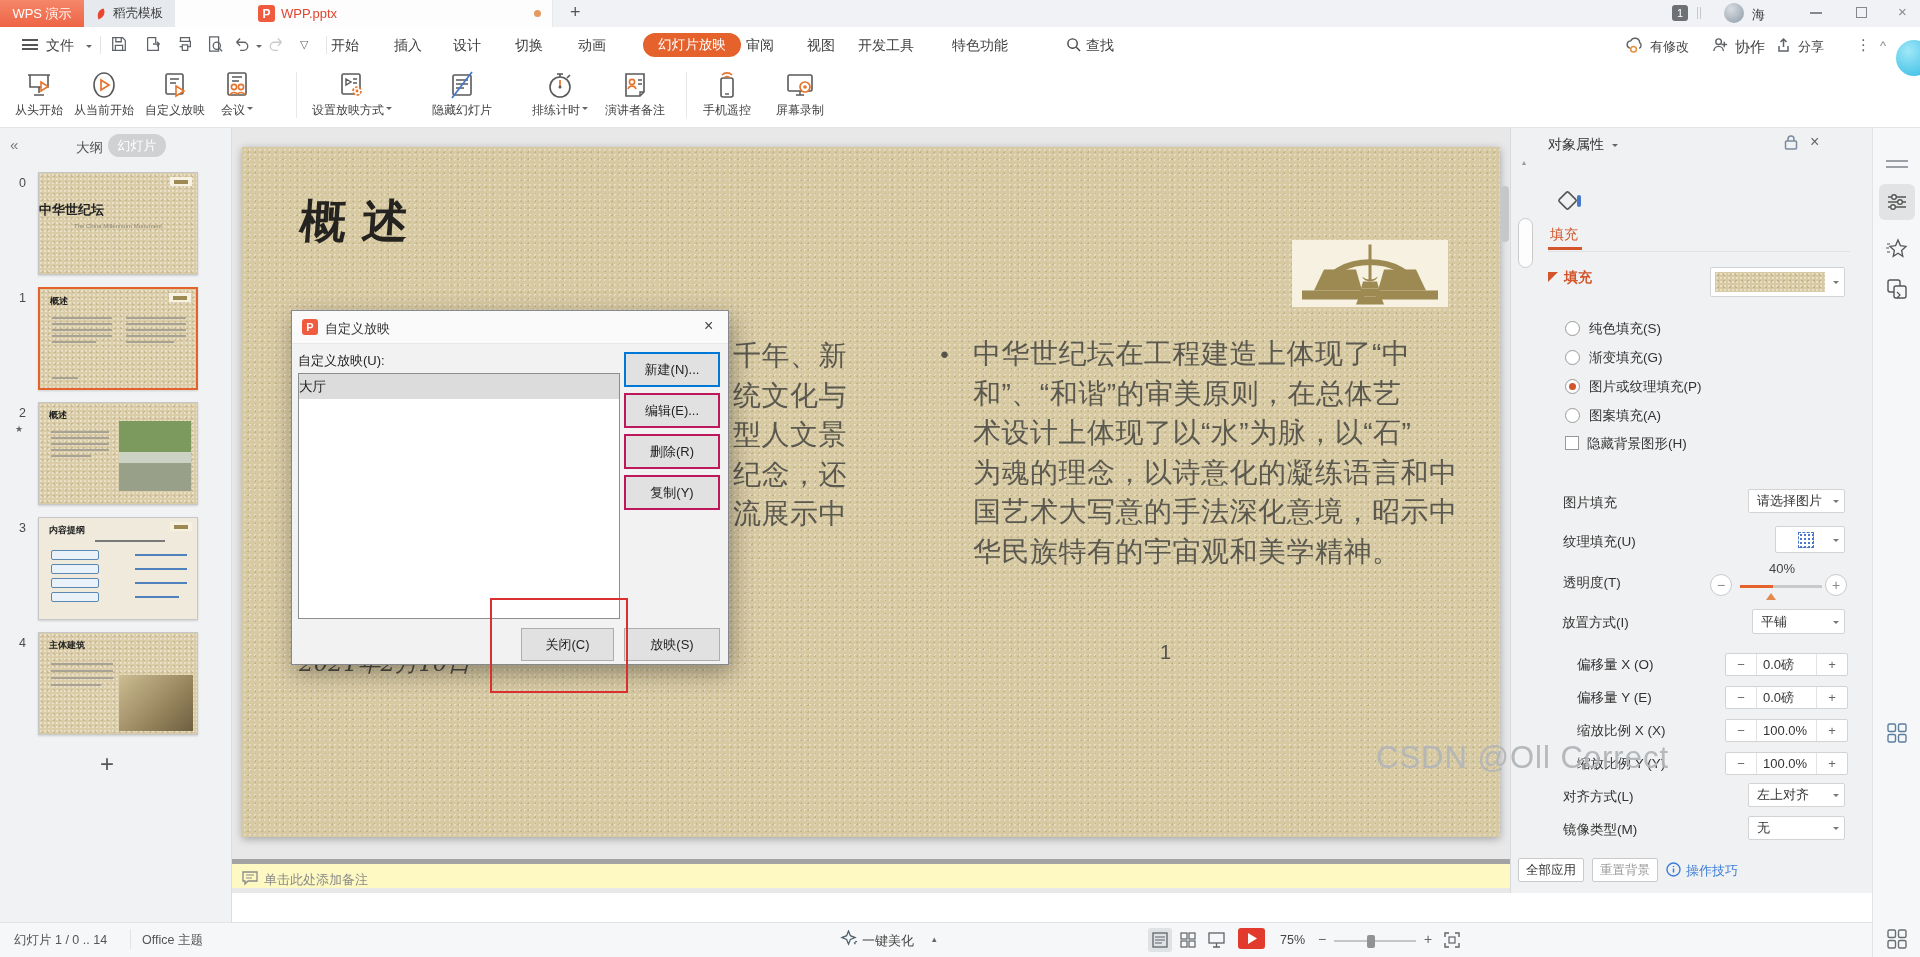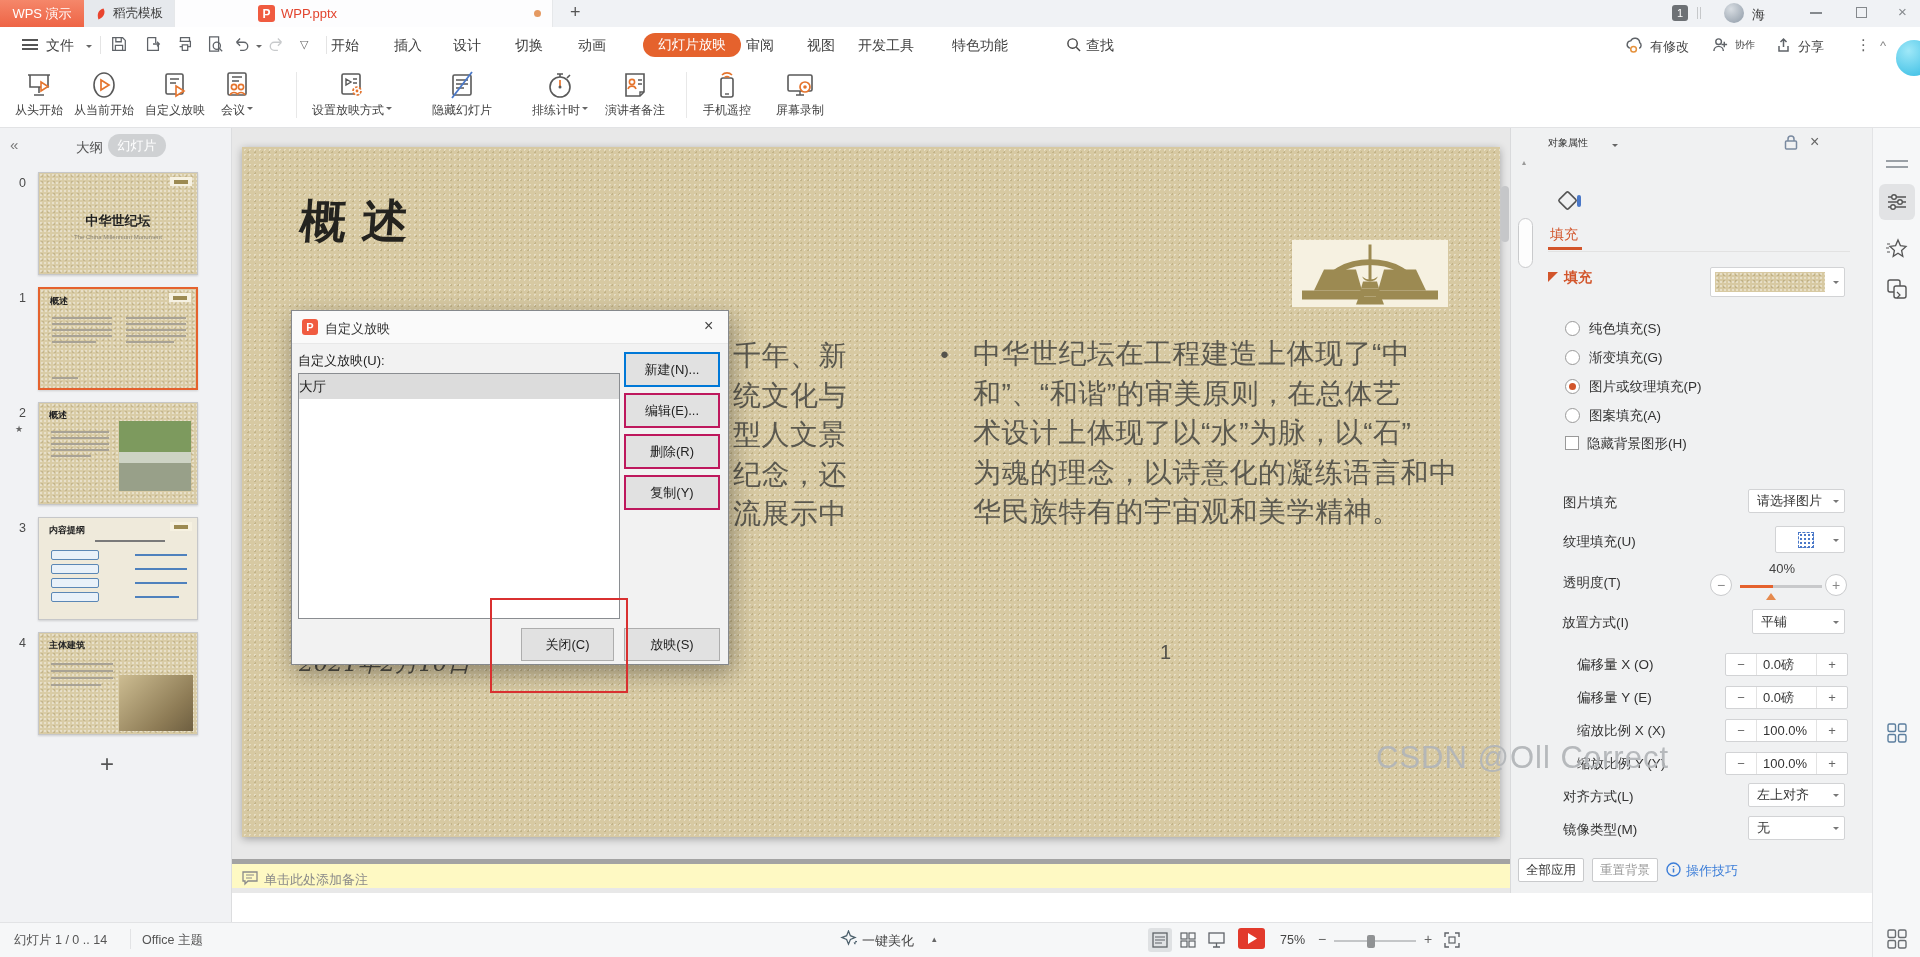--- a/index.html
+++ b/index.html
@@ -146,21 +146,21 @@
 
   <svg class="a" style="left:1625px;top:36px;width:19px;height:17px;" viewBox="0 0 20 18">
       <path d="M5 13a4 4 0 0 1 1-7.8A5 5 0 0 1 15.5 7 3.5 3.5 0 0 1 15 13" fill="none" stroke="#5f6368" stroke-width="1.5"></path>
       <circle cx="9" cy="14" r="3" fill="none" stroke="#e5913c" stroke-width="1.6"></circle>
     </svg>
   <div class="a" style="left:1650px;top:38px;font-size:13px;color:#444;">有修改</div>
   <svg class="a" style="left:1712px;top:37px;width:17px;height:16px;" viewBox="0 0 18 17">
       <circle cx="7" cy="5" r="3" fill="none" stroke="#5f6368" stroke-width="1.5"></circle>
       <path d="M2 15a5 5 0 0 1 10 0 M13 5v6 M10 8h6" fill="none" stroke="#5f6368" stroke-width="1.5"></path>
     </svg>
-  <div class="a" style="left:1735px;top:38px;font-size:10px;color:#444;">协作</div>
+  <div class="a" style="left:1735px;top:38px;font-size:15px;color:#444;">协作</div>
   <svg class="a" style="left:1776px;top:37px;width:16px;height:16px;" viewBox="0 0 16 16">
       <path d="M3 9v5h9V9 M7.5 10V2 M4.5 5 7.5 2l3 3" fill="none" stroke="#5f6368" stroke-width="1.5"></path>
     </svg>
   <div class="a" style="left:1798px;top:38px;font-size:13px;color:#444;">分享</div>
   <div class="a" style="left:1856px;top:36px;font-size:15px;color:#666;">⋮</div>
   <div class="a" style="left:1880px;top:38px;font-size:13px;color:#888;">^</div>
   <div class="a" style="left:1896px;top:40px;width:36px;height:36px;border-radius:50%;background:radial-gradient(circle at 35% 30%,#9fe8f8,#2fb9e2);z-index:90;"></div>
 
   <div class="a ribbon"></div>
   <div class="rbtn" style="left:-6px;">
@@ -256,21 +256,21 @@
   <div class="a" style="left:76px;top:139px;font-size:13.5px;color:#555;">大纲</div>
   <div class="a pillgray">
       <span>幻灯片</span>
     </div>
 
   <div class="tnum" style="top:176px;">0</div>
   <div class="thumb" style="top:172px;">
     <div class="minilogo">
         <i></i>
       </div>
-    <div style="text-align:center;margin-top:39px;font-family:'DejaVu Serif',serif;font-weight:bold;font-size:13px;color:#222;">中华世纪坛</div>
+    <div style="margin-top:28px;font-family:'DejaVu Serif',serif;font-weight:bold;font-size:13px;color:#222;">中华世纪坛</div>
     <div style="text-align:center;margin-top:4px;font-size:6px;color:#8b8577;">The China Millennium Monument</div>
   </div>
 
   <div class="tnum" style="top:291px;">1</div>
   <div class="thumb sel" style="top:287px;">
     <div class="minilogo">
         <i></i>
       </div>
     <div style="margin:6px 0 0 10px;font-family:'DejaVu Serif',serif;font-weight:bold;font-size:9px;color:#222;">概述</div>
     <div>
@@ -363,20 +363,21 @@
       <div class="stext nw">纪念，还</div>
       <div class="stext nw">流展示中</div>
     </div>
 
     <div class="a" style="left:698px;top:198px;font-size:15px;color:#55534c;">●</div>
     <div class="a" style="left:731px;top:187px;width:490px;">
       <div class="stext nw">中华世纪坛在工程建造上体现了“中</div>
       <div class="stext nw">和”、“和谐”的审美原则，在总体艺</div>
       <div class="stext nw">术设计上体现了以“水”为脉，以“石”</div>
       <div class="stext nw">为魂的理念，以诗意化的凝练语言和中</div>
+      <div class="stext nw">国艺术大写意的手法深化意境，昭示中</div>
       <div class="stext nw">华民族特有的宇宙观和美学精神。</div>
     </div>
     <div class="a" style="left:57px;top:501px;font-family:'DejaVu Serif',serif;font-style:italic;font-size:23px;color:#4f4d45;">2021年2月10日</div>
     <div class="a" style="left:918px;top:494px;font-size:20px;color:#55534c;">1</div>
   </div>
 
   <div class="a" style="left:1501px;top:150px;width:8px;height:740px;">
     <div style="position:absolute;top:36px;width:8px;height:56px;background:#c6c7c9;border-radius:4px;"></div>
   </div>
 
@@ -392,21 +393,21 @@
     <div class="dlgbtn focus" style="top:41px;">新建(N)...</div>
     <div class="dlgbtn" style="top:82px;">编辑(E)...</div>
     <div class="dlgbtn" style="top:123px;">删除(R)</div>
     <div class="dlgbtn" style="top:164px;">复制(Y)</div>
     <div class="botbtn" style="left:229px;width:93px;">关闭(C)</div>
     <div class="botbtn" style="left:332px;width:96px;">放映(S)</div>
   </div>
   <div class="a redbox"></div>
 
   <div class="a rightpanel"></div>
-  <div class="a" style="left:1548px;top:136px;font-size:10px;color:#333;">对象属性</div>
+  <div class="a" style="left:1548px;top:136px;font-size:14px;color:#333;">对象属性</div>
   <div class="a cdown" style="left:1610px;top:144px;"></div>
   <svg class="a" style="left:1783px;top:134px;width:16px;height:17px;" viewBox="0 0 16 17">
       <rect x="2.5" y="7" width="11" height="8" rx="1" fill="none" stroke="#7a8aa0" stroke-width="1.5"></rect>
       <path d="M5 7V5a3 3 0 0 1 6 0v2" fill="none" stroke="#7a8aa0" stroke-width="1.5"></path>
     </svg>
   <div class="a" style="left:1810px;top:133px;font-size:16px;color:#666;">×</div>
   <svg class="a" style="left:1556px;top:186px;width:28px;height:28px;" viewBox="0 0 28 28">
       <rect x="5" y="8" width="13" height="13" rx="1.5" transform="rotate(-45 11.5 14.5)" fill="none" stroke="#555" stroke-width="1.6"></rect>
       <rect x="21" y="9" width="4" height="12" rx="2" fill="#4a78c8"></rect>
     </svg>

